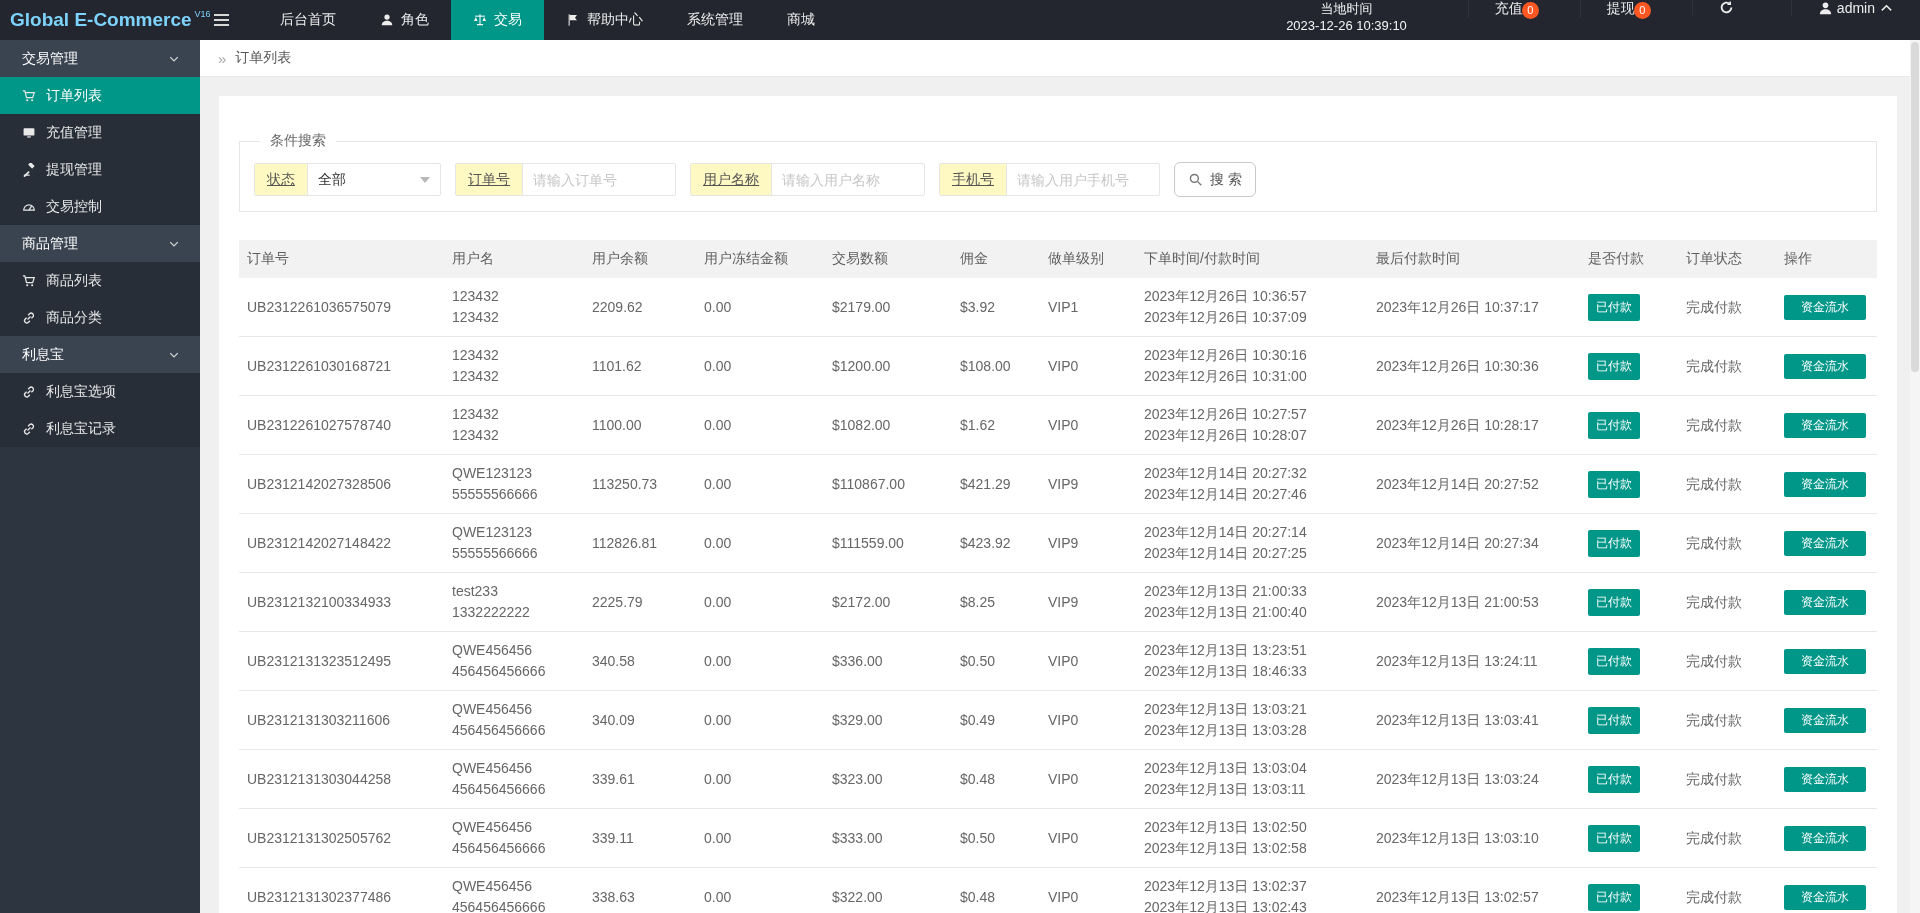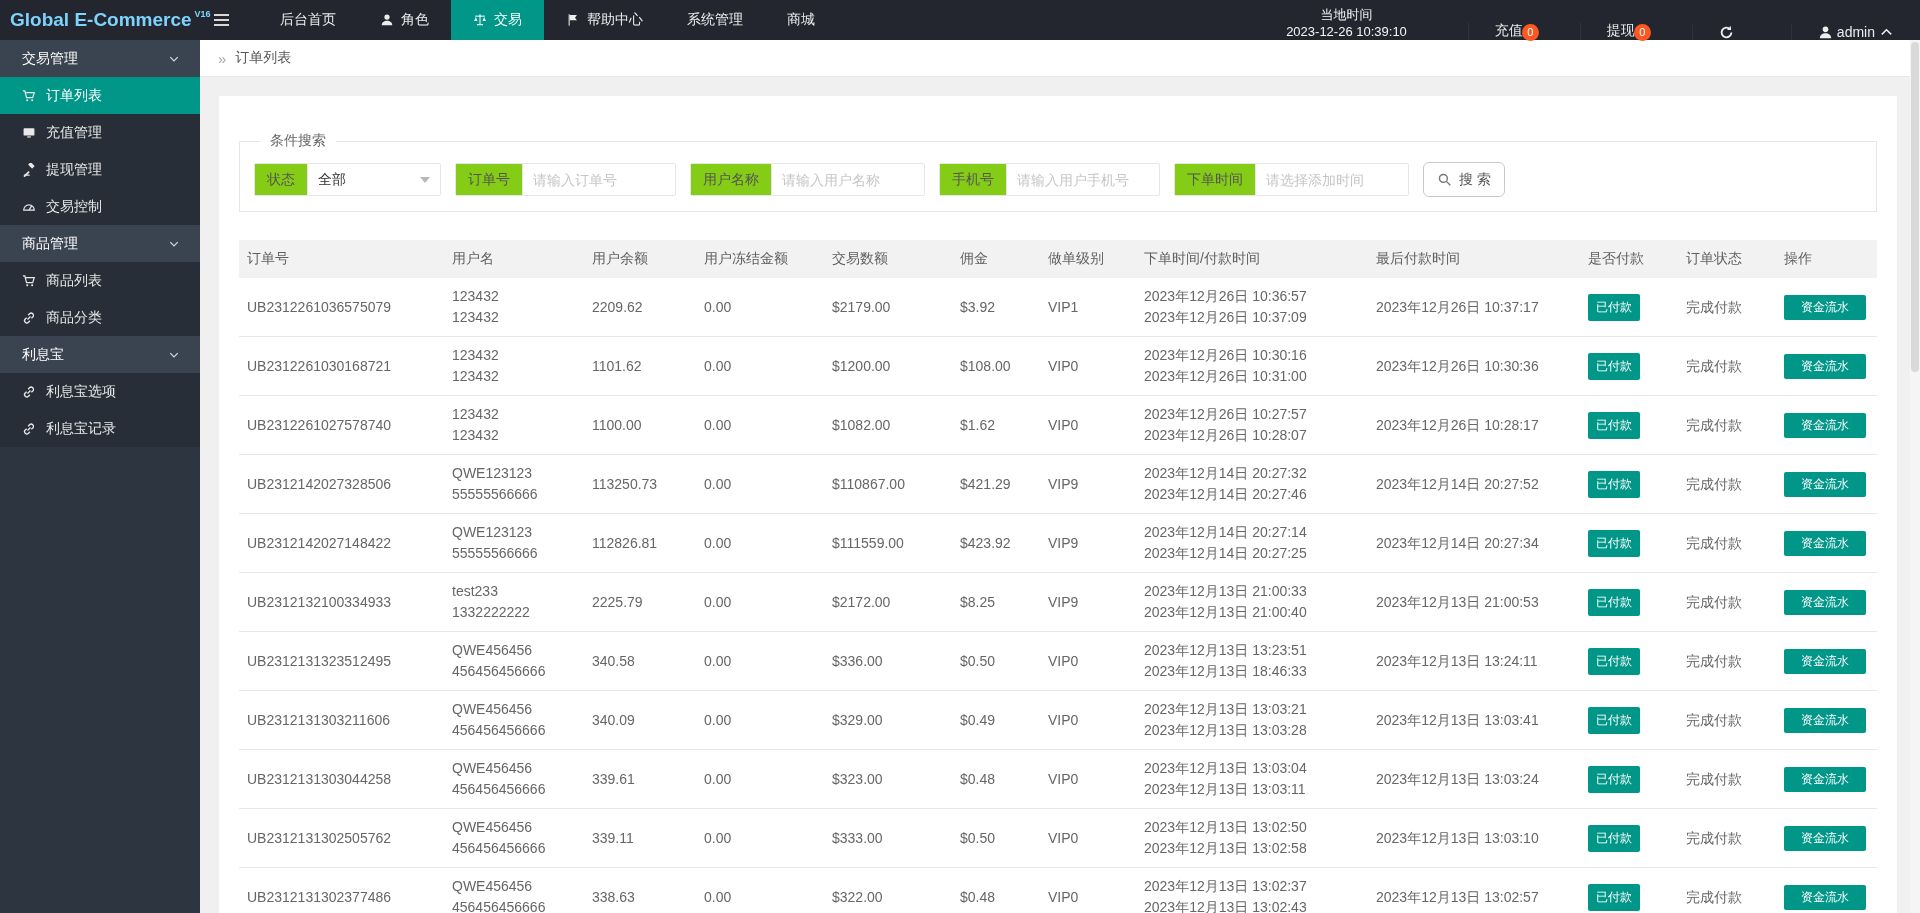--- a/index.html
+++ b/index.html
@@ -11,28 +11,28 @@
   body{
     width:1920px;height:913px;overflow:hidden;position:relative;
     font-family:"Liberation Sans","DejaVu Sans",sans-serif;
     background:#f0f0f0;font-size:14px;color:#666;
   }
   svg{display:block;}
 
   
   .topbar{position:absolute;top:0;left:0;right:0;height:40px;background:#23262e;display:flex;align-items:stretch;color:#fff;z-index:30;}
   .logo{width:200px;display:flex;align-items:center;padding-left:10px;font-size:19px;font-weight:bold;white-space:nowrap;color:#7dd3fc;}
-  .logo .ver{font-size:9px;font-weight:bold;margin-left:3px;transform:translateY(-6px);}
+  .logo .ver{font-size:9px;font-weight:normal;margin-left:3px;transform:translateY(-6px);}
   .hamburger{width:42px;display:flex;flex-direction:column;justify-content:center;align-items:center;gap:3px;cursor:pointer;}
   .hamburger i{display:block;width:15px;height:2px;background:#d8d8d8;}
   .nav{display:flex;margin-left:16px;}
   .nav-item{display:flex;align-items:center;gap:7px;padding:0 22px;font-size:14px;color:#ededed;cursor:pointer;}
   .nav-item.active{background:var(--accent);color:#fff;}
   .nav-item svg{width:14px;height:14px;}
-  .topbar-right{margin-left:auto;display:flex;align-items:flex-end;gap:31px;}
+  .topbar-right{margin-left:auto;display:flex;align-items:flex-start;gap:31px;}
   .time-block{display:flex;flex-direction:column;justify-content:center;align-items:center;padding:0 30px;font-size:13px;line-height:17px;color:#f5f5f5;}
   .top-btn{position:relative;display:flex;align-items:center;gap:4px;padding:0 26px;font-size:14px;color:#ededed;cursor:pointer;border-left:1px solid rgba(255,255,255,.06);}
   .num-badge{position:absolute;top:2px;right:10px;background:var(--badge);color:#fff;font-size:11px;min-width:17px;height:17px;line-height:17px;border-radius:9px;text-align:center;padding:0 2px;}
   .top-btn svg{width:15px;height:15px;}
 
   
   .sidebar{position:absolute;top:40px;left:0;width:200px;bottom:0;background:#2d3540;z-index:20;}
   .side-title{height:37px;display:flex;align-items:center;justify-content:space-between;padding:0 20px 0 22px;background:#3a4350;color:#fff;font-size:14px;cursor:pointer;gap:15px;}
   .side-title svg{width:12px;height:12px;color:#cfd3d8;}
   .side-items{background:#272e38;}
@@ -46,21 +46,21 @@
 
   
   .main{position:absolute;top:77px;left:200px;right:0;bottom:0;background:#f0f0f0;padding:19px 23px 0 19px;}
   .card{background:#fff;height:calc(100% - 0px);padding:6px 20px 0 20px;}
 
   
   fieldset.search{border:1px solid #e6e6e6;margin:30px 0 0 0;padding:12px 14px 14px 14px;}
   fieldset.search legend{padding:0 10px;margin-left:6px;color:#666;font-size:14px;}
   .filters{display:flex;align-items:center;gap:14px;flex-wrap:nowrap;}
   .fgroup{display:flex;align-items:stretch;border:1px solid #e6e6e6;border-radius:2px;height:33px;background:#fff;}
-  .flabel{display:flex;align-items:center;padding:0 12px;background:#84cc16;border-right:1px solid #e6e6e6;color:#555;white-space:nowrap;}
+  .flabel{display:flex;align-items:center;padding:0 12px;background:#fef9c3;border-right:1px solid #e6e6e6;color:#555;white-space:nowrap;text-decoration:underline;}
   .fgroup input{border:none;outline:none;padding:0 10px;width:152px;font-size:14px;color:#8b5cf6;background:transparent;}
   .fgroup input::placeholder{color:#c6c6c6;}
   .fselect{display:flex;align-items:center;width:132px;padding:0 10px;position:relative;color:#333;cursor:pointer;}
   .fselect .arrow{position:absolute;right:10px;width:0;height:0;border-left:5px solid transparent;border-right:5px solid transparent;border-top:6px solid #b8b8b8;}
   .search-btn{display:flex;align-items:center;gap:7px;height:35px;padding:0 13px;background:#fff;border:1px solid #c9c9c9;border-radius:6px;color:#555;font-size:14px;cursor:pointer;}
   .search-btn svg{width:15px;height:15px;color:#777;}
 
   
   table.orders{width:100%;border-collapse:collapse;table-layout:fixed;margin-top:28px;}
   table.orders th{background:#f2f2f2;font-weight:normal;color:#5f5f5f;text-align:left;font-size:14px;padding:10px 8px;white-space:nowrap;overflow:hidden;}
@@ -303,24 +303,20 @@
           <div class="fgroup">
             <span class="flabel">用户名称</span>
             <input type="text" placeholder="请输入用户名称" style="">
           </div>
 
           <div class="fgroup">
             <span class="flabel">手机号</span>
             <input type="text" placeholder="请输入用户手机号" style="">
           </div>
 
-          <div class="fgroup">
-            <span class="flabel">下单时间</span>
-            <input type="text" placeholder="请选择添加时间" style="">
-          </div>
 
         <button class="search-btn">
           <span>
               <svg viewBox="0 0 16 16" fill="none" stroke="currentColor" stroke-width="1.5">
                 <circle cx="6.8" cy="6.8" r="4.2"></circle>
                 <path d="M10 10l4.2 4.2"></path>
               </svg>
             </span>
           <span>搜 索</span>
         </button>

